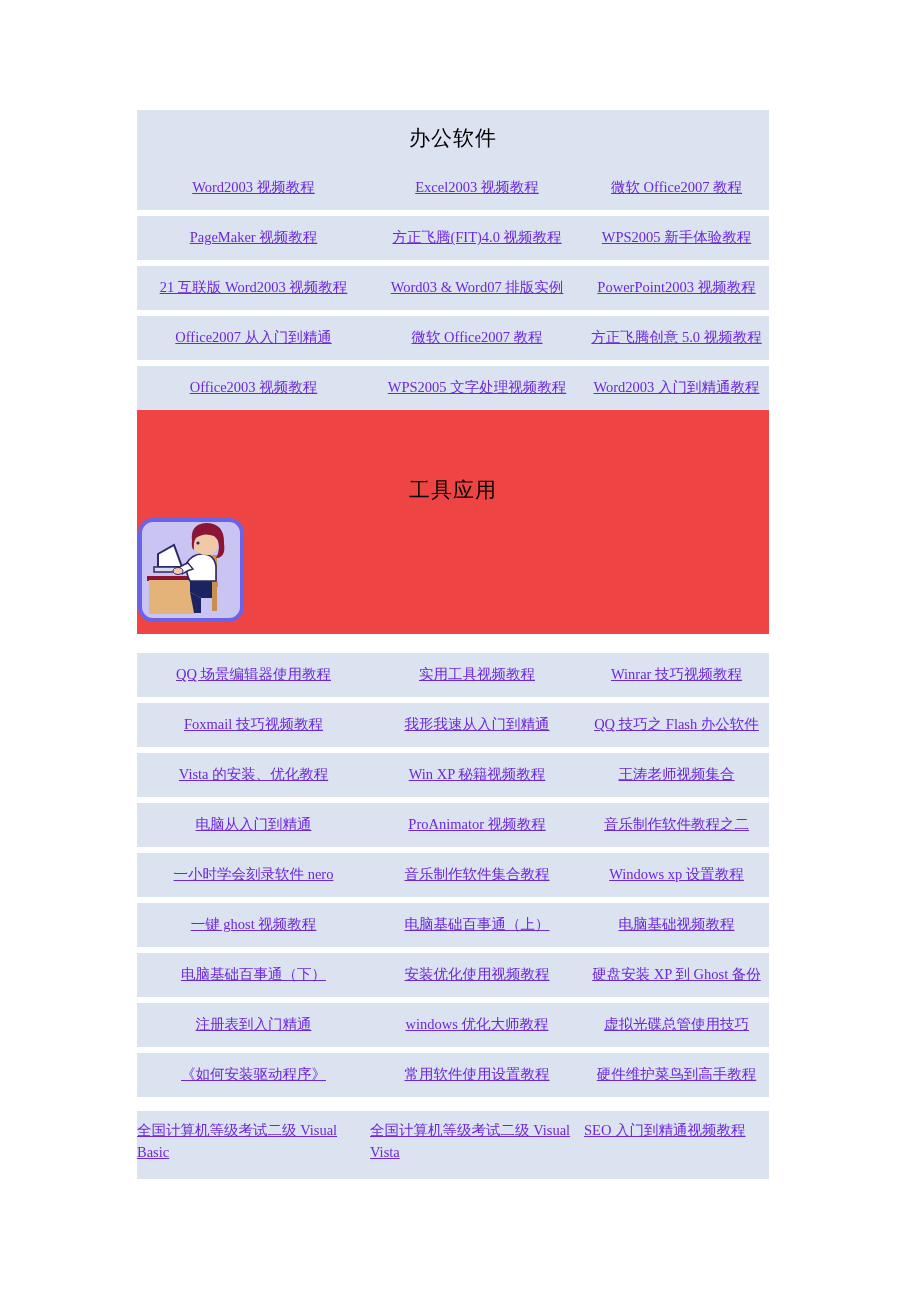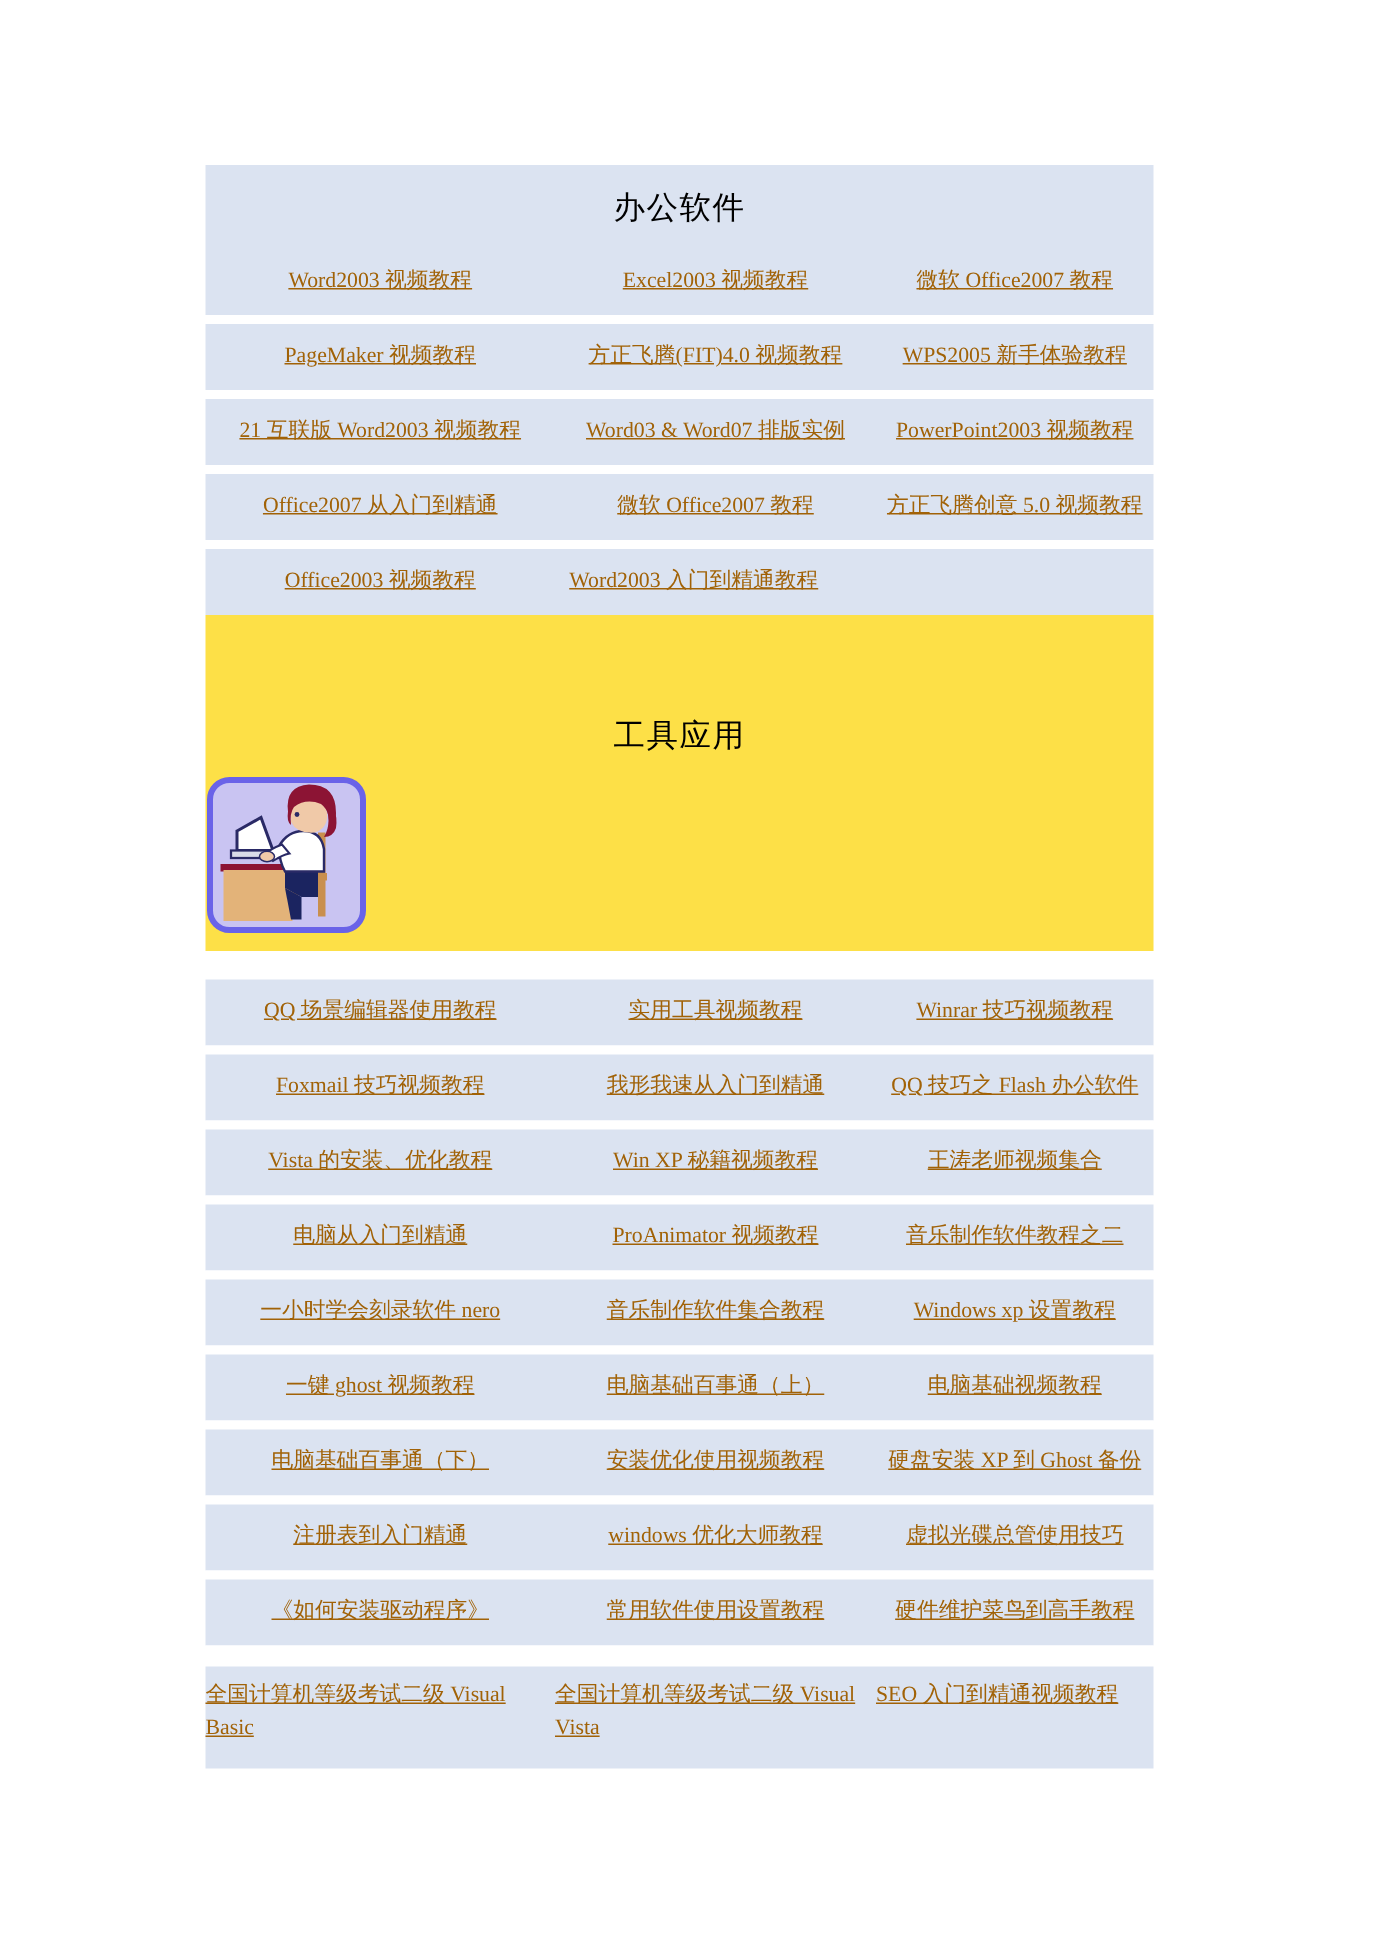--- a/index.html
+++ b/index.html
@@ -97,35 +97,35 @@
     justify-content: flex-start;
   }
 
   .c1 { width: 233px; }
   .c2 { width: 214px; }
   .c3 { width: 185px; }
 
   .lnk {
     font-family: "Liberation Serif", "DejaVu Serif", serif;
     font-size: 14.5px;
-    color: #a16207;
+    color: #6d28d9;
     text-decoration: underline;
     white-space: nowrap;
     line-height: 1.45;
     cursor: pointer;
   }
   .lnk.wrap {
     white-space: normal;
     display: block;
     line-height: 1.5;
   }
 
   
   .banner {
-    background: #fde047;
+    background: #ef4444;
     width: 632px;
     height: 224px;
     position: relative;
     box-sizing: border-box;
   }
   .banner-title {
     position: absolute;
     left: 0; right: 0;
     top: 66px;
     text-align: center;
@@ -204,20 +204,23 @@
       <div class="cell c3">
           <a class="lnk">方正飞腾创意 5.0 视频教程</a>
         </div>
     </div>
     <div class="gap"></div>
 
     <div class="row">
       <div class="cell c1">
           <a class="lnk">Office2003 视频教程</a>
         </div>
+      <div class="cell c2">
+          <a class="lnk">WPS2005 文字处理视频教程</a>
+        </div>
       <div class="cell c3">
           <a class="lnk">Word2003 入门到精通教程</a>
         </div>
     </div>
   </div>
 
   <div class="tbl sec2">
     <div class="banner">
       <div class="banner-title">工具应用</div>
 

